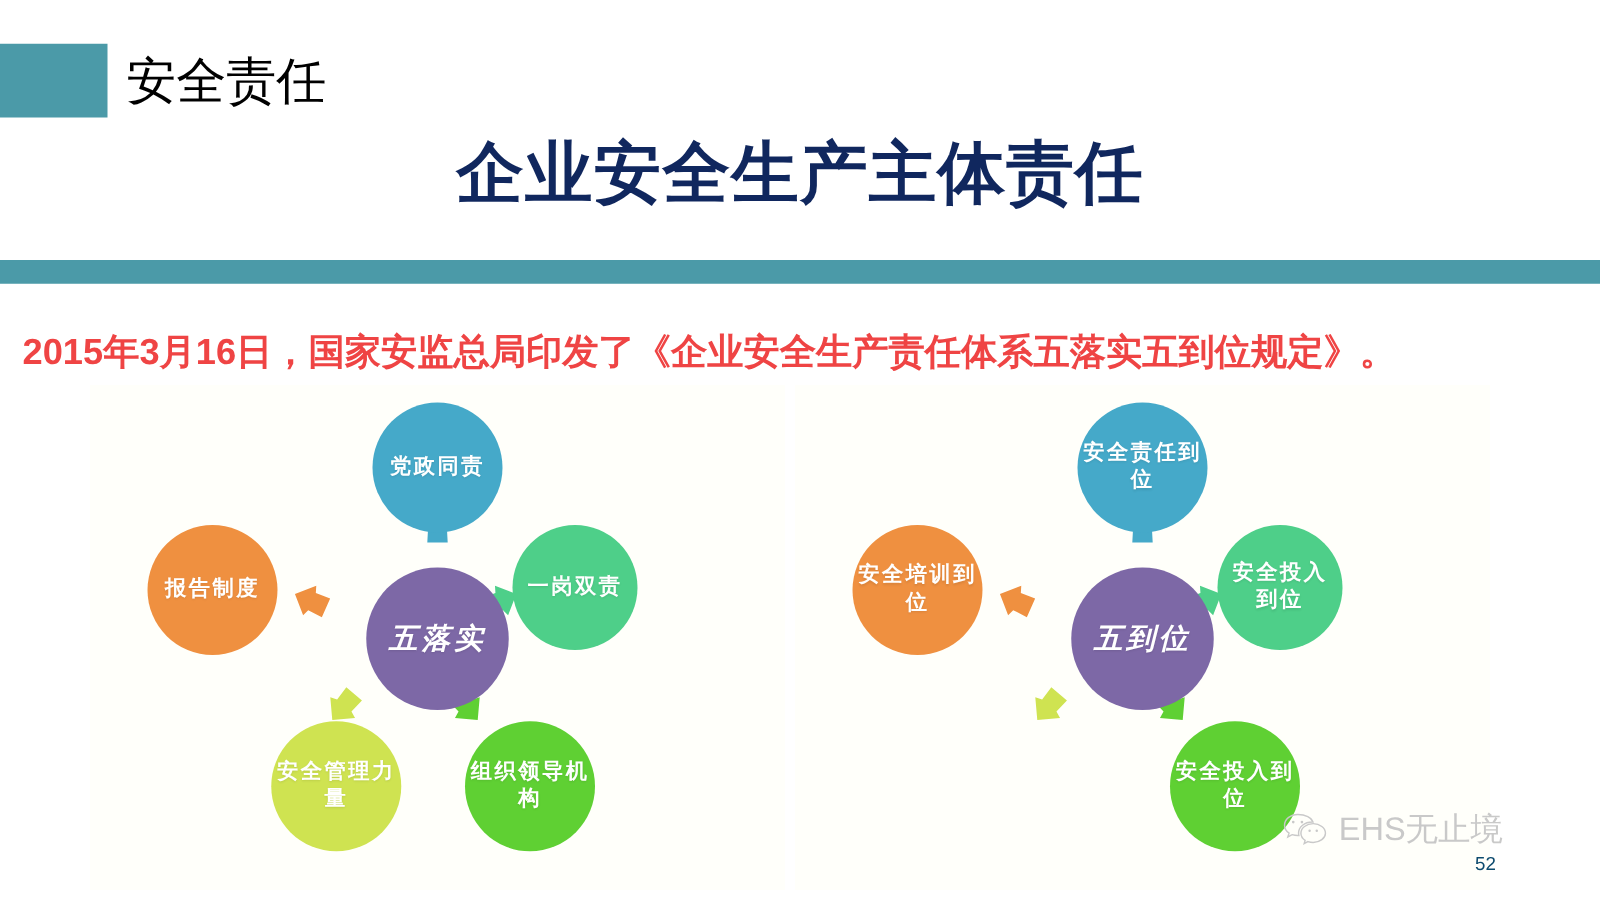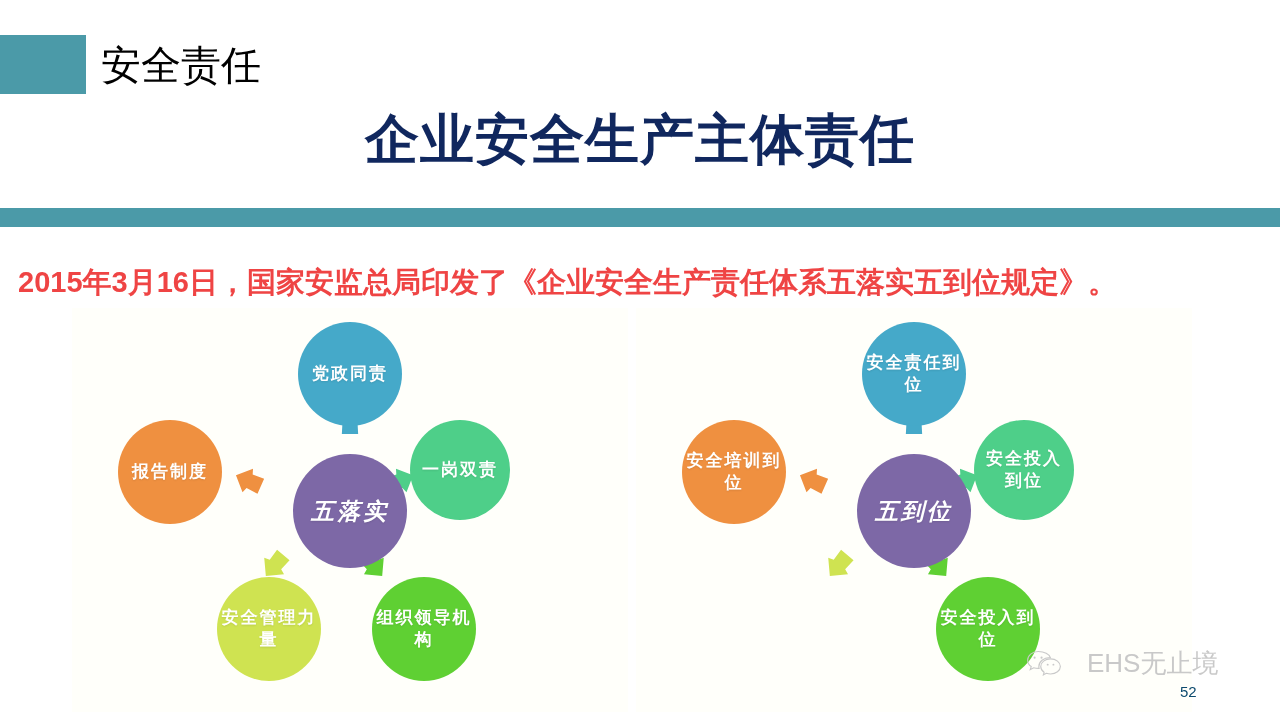--- a/index.html
+++ b/index.html
@@ -147,21 +147,21 @@
   .arrow.a-bleft  { left: 186px; top: 240px; transform: rotate(220deg); }
   .arrow.a-left   { left: 160px; top: 156px; transform: rotate(294deg); }
 
   
   .watermark {
     position: absolute;
     left: 1026px;
     top: 648px;
     display: flex;
     align-items: center;
-    gap: 25px;
+    gap: 9px;
     color: #c9c9c9;
     font-size: 26px;
     line-height: 30px;
     white-space: nowrap;
   }
   .wm-icon { width: 36px; height: 30px; display: block; }
   .page-number {
     position: absolute;
     left: 1180px;
     top: 683px;

